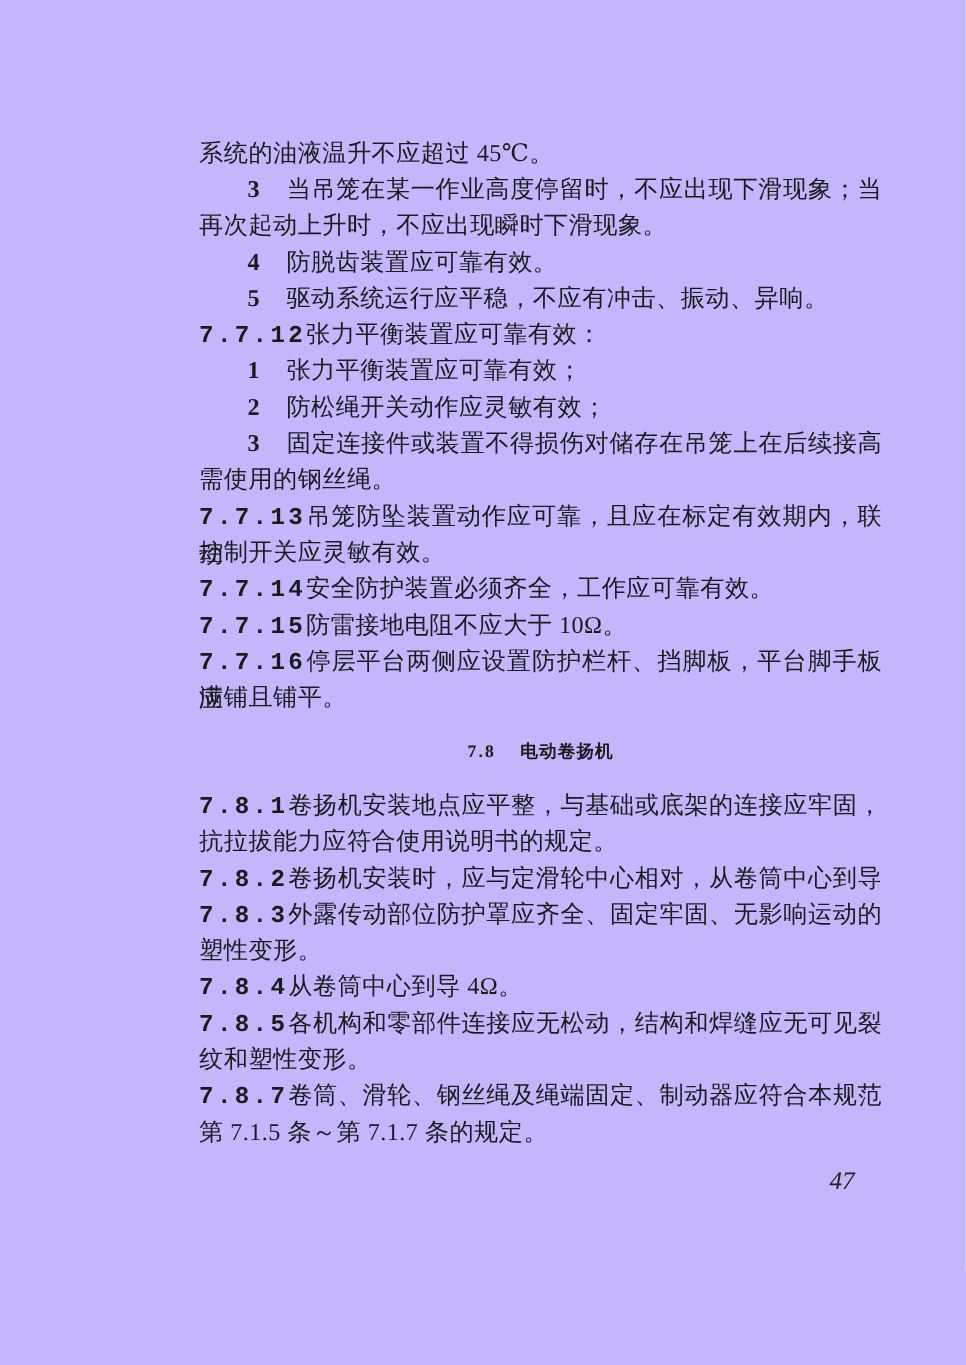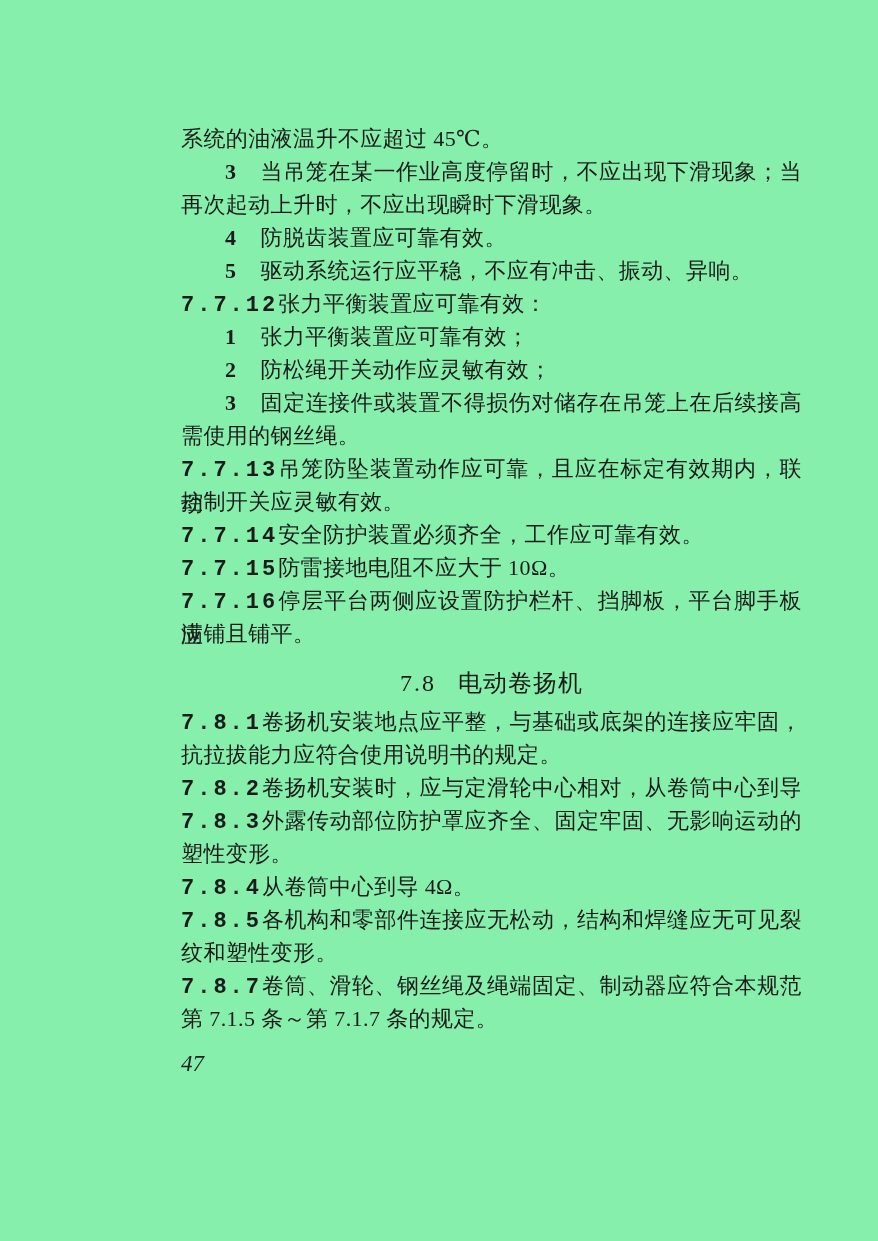--- a/index.html
+++ b/index.html
@@ -12,21 +12,21 @@
     background: #fdfdfd;
     overflow: hidden;
     position: relative;
     font-family: "Liberation Serif", "DejaVu Serif", serif;
     color: #1b1b1b;
   }
   .scan-page {
     position: absolute;
     left: 0; top: 0;
     width: 878px; height: 1241px;
-    background: #86efac;
+    background: #c4b5fd;
   }
   .text-block {
     position: absolute;
     left: 181px;
     top: 122px;
     width: 621px;
   }
   .line {
     height: 33px;
     line-height: 33px;
@@ -48,34 +48,35 @@
     letter-spacing: 3px;
     font-family: Liberation Mono, monospace;
   }
   .line.list .num {
     margin-left: 44px;
     margin-right: 24px;
   }
   .section-heading {
     height: 33px;
     line-height: 33px;
-    margin: 17px 0 5px 0;
+    margin: 17px 0 15px 0;
     text-align: center;
-    font-weight: normal;
-    font-size: 24px;
+    font-weight: bold;
+    font-size: 16px;
     letter-spacing: 1px;
   }
   .section-heading .h-num {
     margin-right: 22px;
     letter-spacing: 2px;
   }
   .page-number {
     margin-top: 12px;
     height: 33px;
     line-height: 33px;
+    text-align: right;
     padding-right: 25px;
     font-style: italic;
     font-size: 23px;
     color: #222;
   }
 </style>
 </head>
 <body>
 
 <div class="scan-page">

